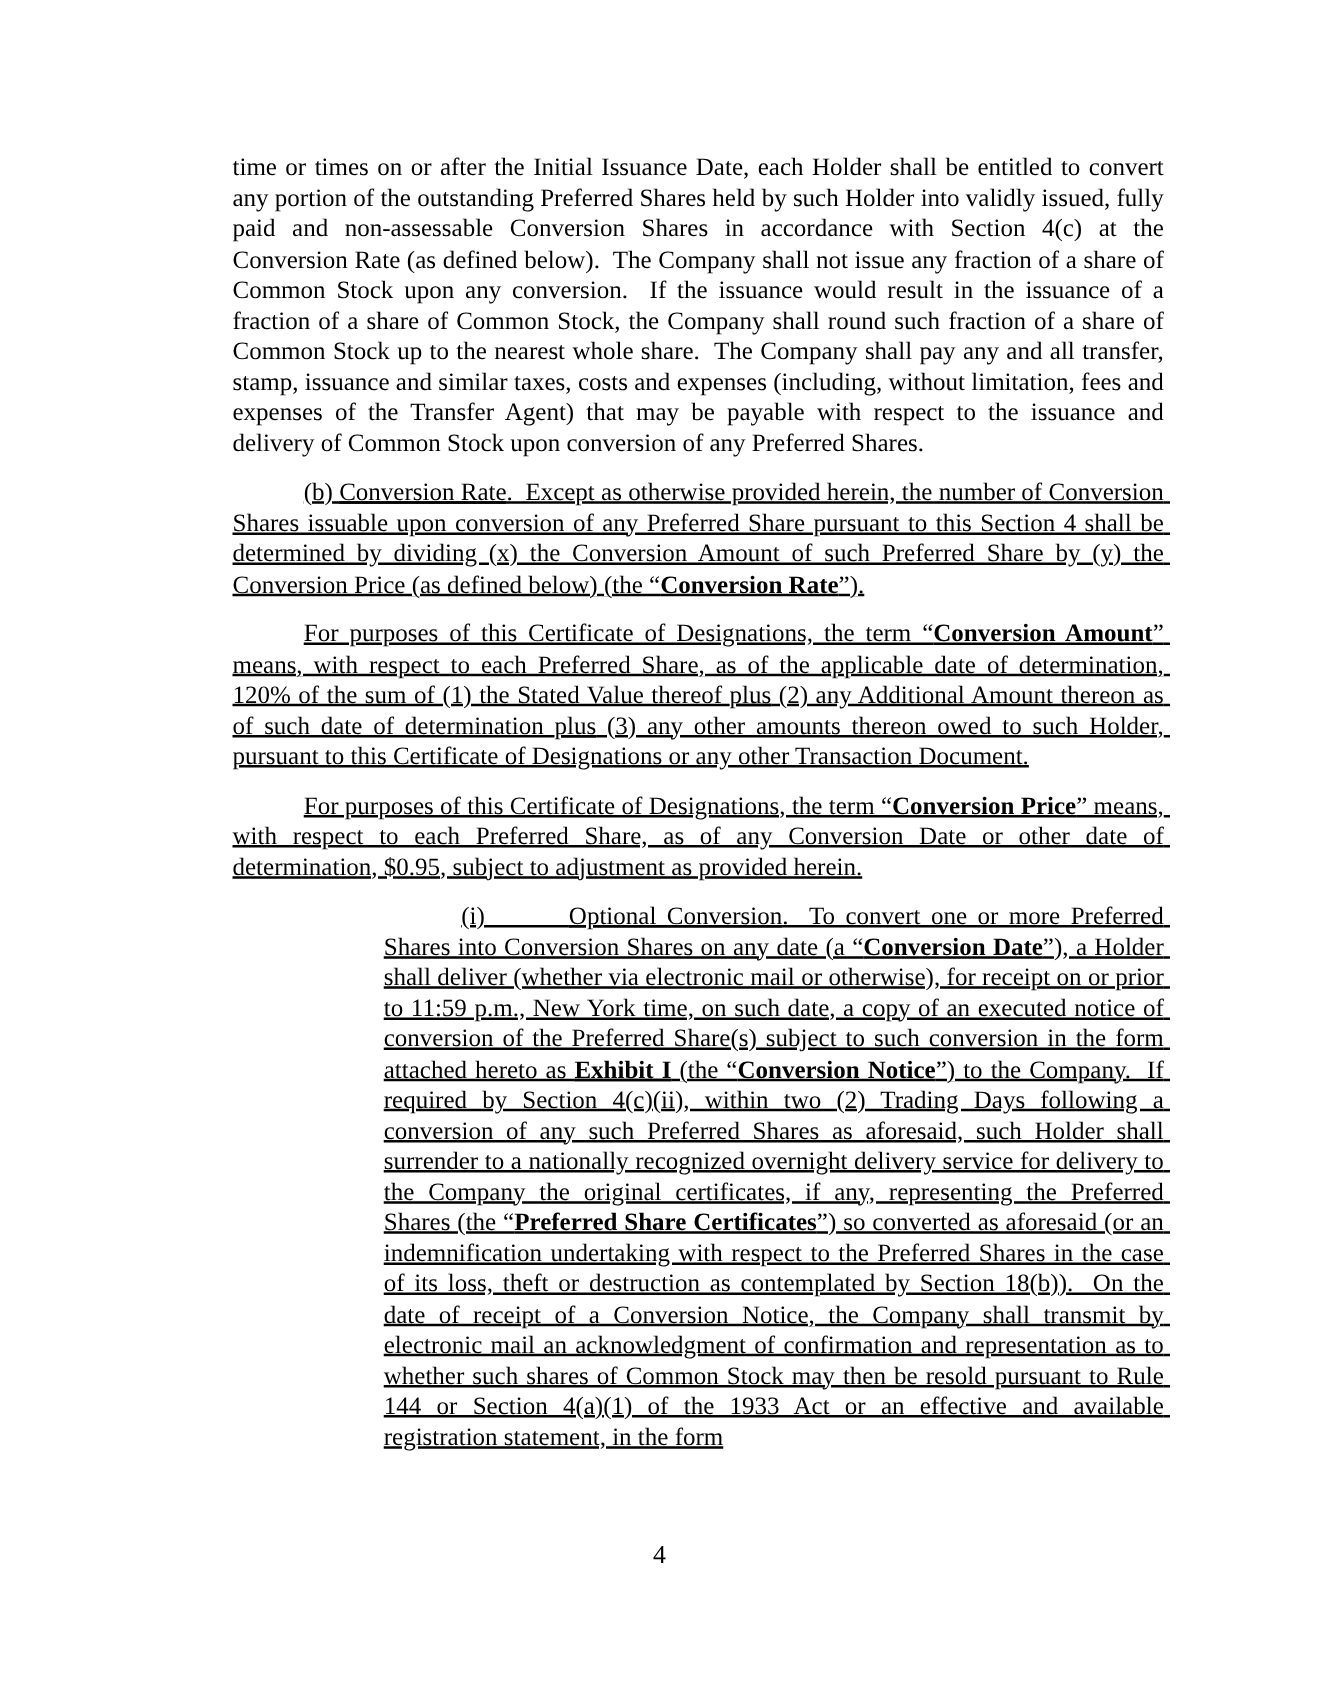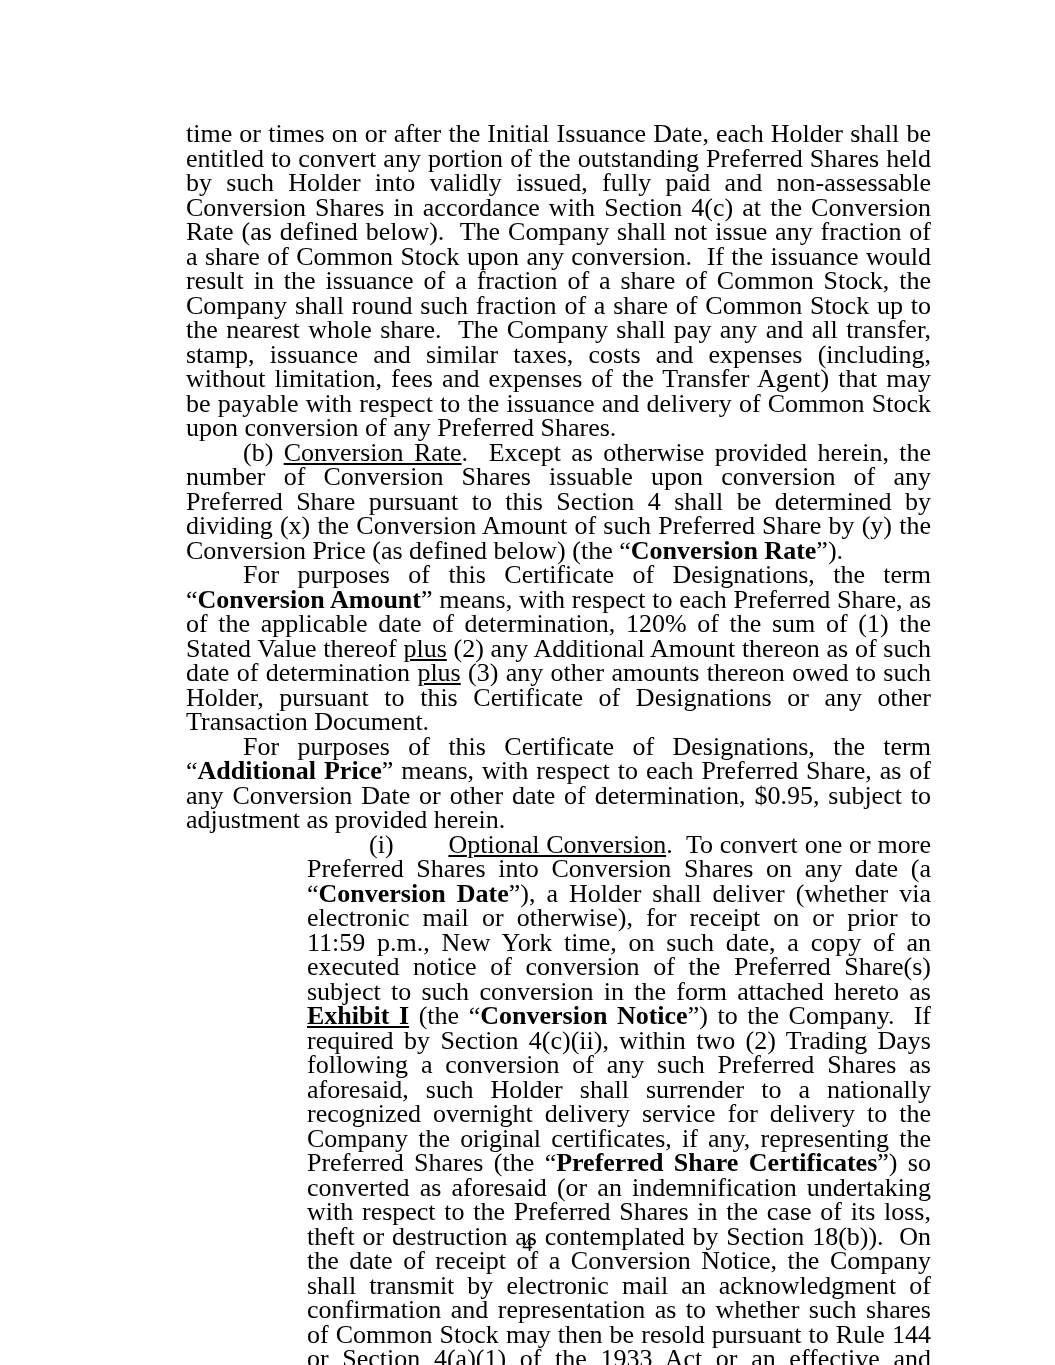--- a/index.html
+++ b/index.html
@@ -17,26 +17,28 @@
     color: #000000;
   }
   .content {
     position: absolute;
     left: 186px;
     top: 122px;
     width: 745px;
   }
   p.para {
     margin: 0;
-    font-size: 26px;
+    font-size: 20px;
     line-height: 24.5px;
     text-align: justify;
     white-space: pre-wrap;
   }
   p.para + p.para {
+    margin-top: 15px;
+    text-decoration: underline;
   }
   p.indent {
     text-indent: 57px;
   }
   p.sub {
     margin-left: 121px;
     text-indent: 62px;
   }
   .b { font-weight: bold; }
   .u { text-decoration: underline; }
@@ -51,19 +53,19 @@
   }
 </style>
 </head>
 <body>
 
 <div class="page">
   <div class="content">
       <p class="para"><span>time or times on or after the Initial Issuance Date, each Holder shall be entitled to convert any portion of the outstanding Preferred Shares held by such Holder into validly issued, fully paid and non-assessable Conversion Shares in accordance with Section 4(c) at the Conversion Rate (as defined below).  The Company shall not issue any fraction of a share of Common Stock upon any conversion.  If the issuance would result in the issuance of a fraction of a share of Common Stock, the Company shall round such fraction of a share of Common Stock up to the nearest whole share.  The Company shall pay any and all transfer, stamp, issuance and similar taxes, costs and expenses (including, without limitation, fees and expenses of the Transfer Agent) that may be payable with respect to the issuance and delivery of Common Stock upon conversion of any Preferred Shares.</span></p>
       <p class="para indent"><span>(b) </span><span class="u">Conversion Rate</span><span>.  Except as otherwise provided herein, the number of Conversion Shares issuable upon conversion of any Preferred Share pursuant to this Section 4 shall be determined by dividing (x) the Conversion Amount of such Preferred Share by (y) the Conversion Price (as defined below) (the “</span><span class="b">Conversion Rate</span><span>”).</span></p>
       <p class="para indent"><span>For purposes of this Certificate of Designations, the term “</span><span class="b">Conversion Amount</span><span>” means, with respect to each Preferred Share, as of the applicable date of determination, 120% of the sum of (1) the Stated Value thereof </span><span class="u">plus</span><span> (2) any Additional Amount thereon as of such date of determination </span><span class="u">plus</span><span> (3) any other amounts thereon owed to such Holder, pursuant to this Certificate of Designations or any other Transaction Document.</span></p>
-      <p class="para indent"><span>For purposes of this Certificate of Designations, the term “</span><span class="b">Additional Price</span><span>” means, with respect to each Preferred Share, as of any Conversion Date or other date of determination, $0.95, subject to adjustment as provided herein.</span></p>
+      <p class="para indent"><span>For purposes of this Certificate of Designations, the term “</span><span class="b">Conversion Price</span><span>” means, with respect to each Preferred Share, as of any Conversion Date or other date of determination, $0.95, subject to adjustment as provided herein.</span></p>
       <p class="para sub indent"><span>(i)        </span><span class="u">Optional Conversion</span><span>.  To convert one or more Preferred Shares into Conversion Shares on any date (a “</span><span class="b">Conversion Date</span><span>”), a Holder shall deliver (whether via electronic mail or otherwise), for receipt on or prior to 11:59 p.m., New York time, on such date, a copy of an executed notice of conversion of the Preferred Share(s) subject to such conversion in the form attached hereto as </span><span class="b u">Exhibit I</span><span> (the “</span><span class="b">Conversion Notice</span><span>”) to the Company.  If required by Section 4(c)(ii), within two (2) Trading Days following a conversion of any such Preferred Shares as aforesaid, such Holder shall surrender to a nationally recognized overnight delivery service for delivery to the Company the original certificates, if any, representing the Preferred Shares (the “</span><span class="b">Preferred Share Certificates</span><span>”) so converted as aforesaid (or an indemnification undertaking with respect to the Preferred Shares in the case of its loss, theft or destruction as contemplated by Section 18(b)).  On the date of receipt of a Conversion Notice, the Company shall transmit by electronic mail an acknowledgment of confirmation and representation as to whether such shares of Common Stock may then be resold pursuant to Rule 144 or Section 4(a)(1) of the 1933 Act or an effective and available registration statement, in the form</span></p>
     </div>
   <div class="footer">
     <span>4</span>
   </div>
 </div>
 
 </body></html>

